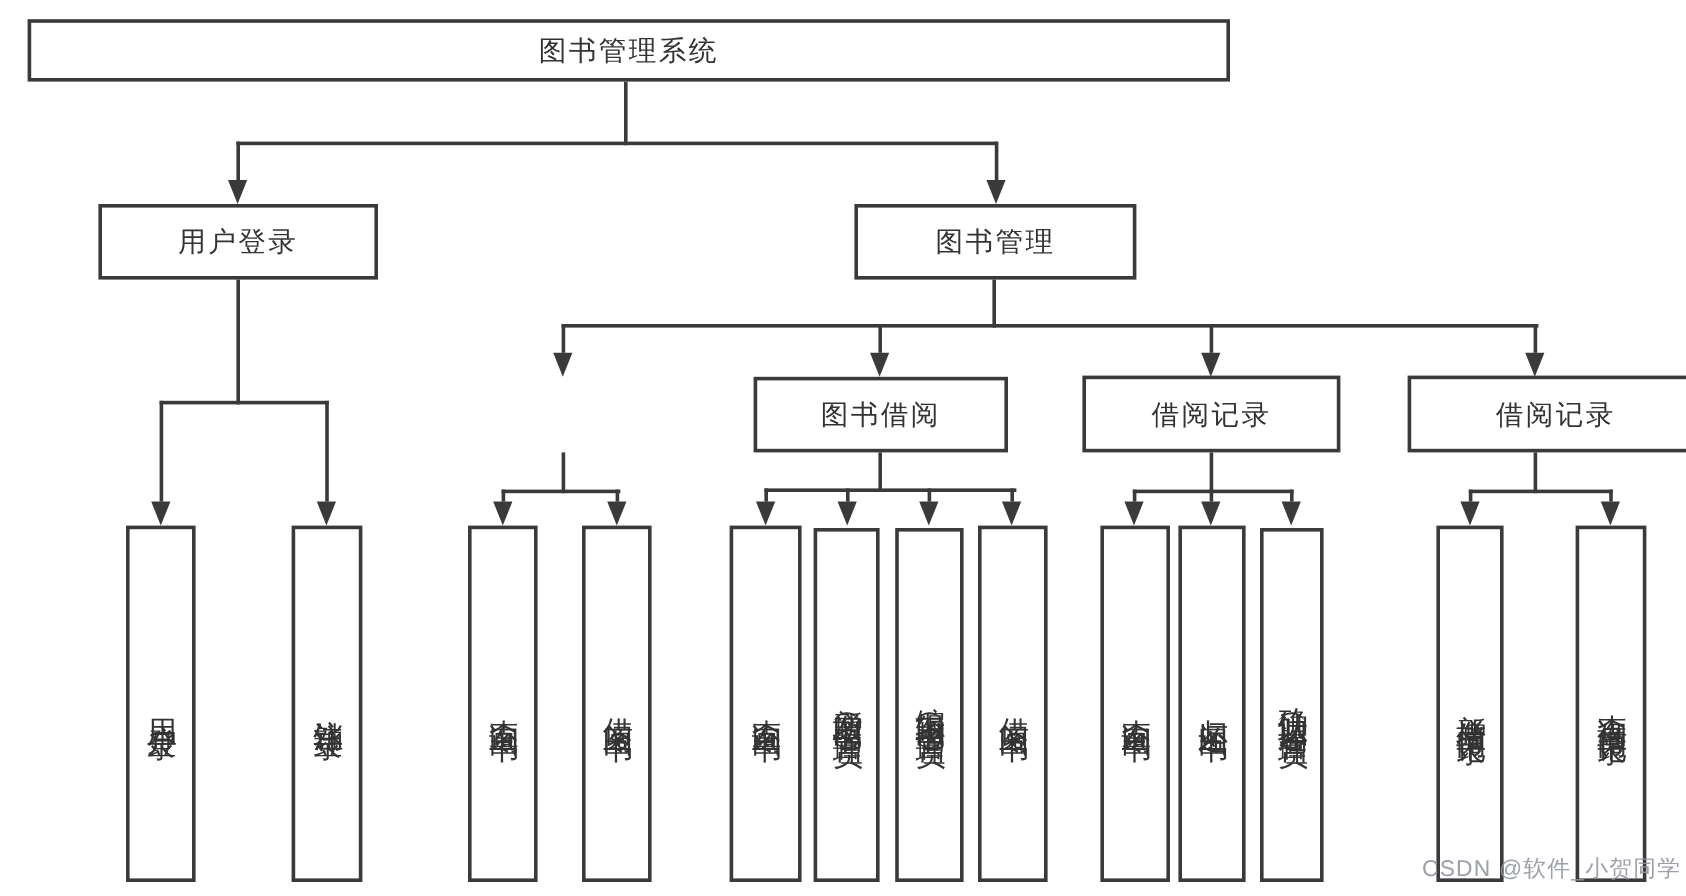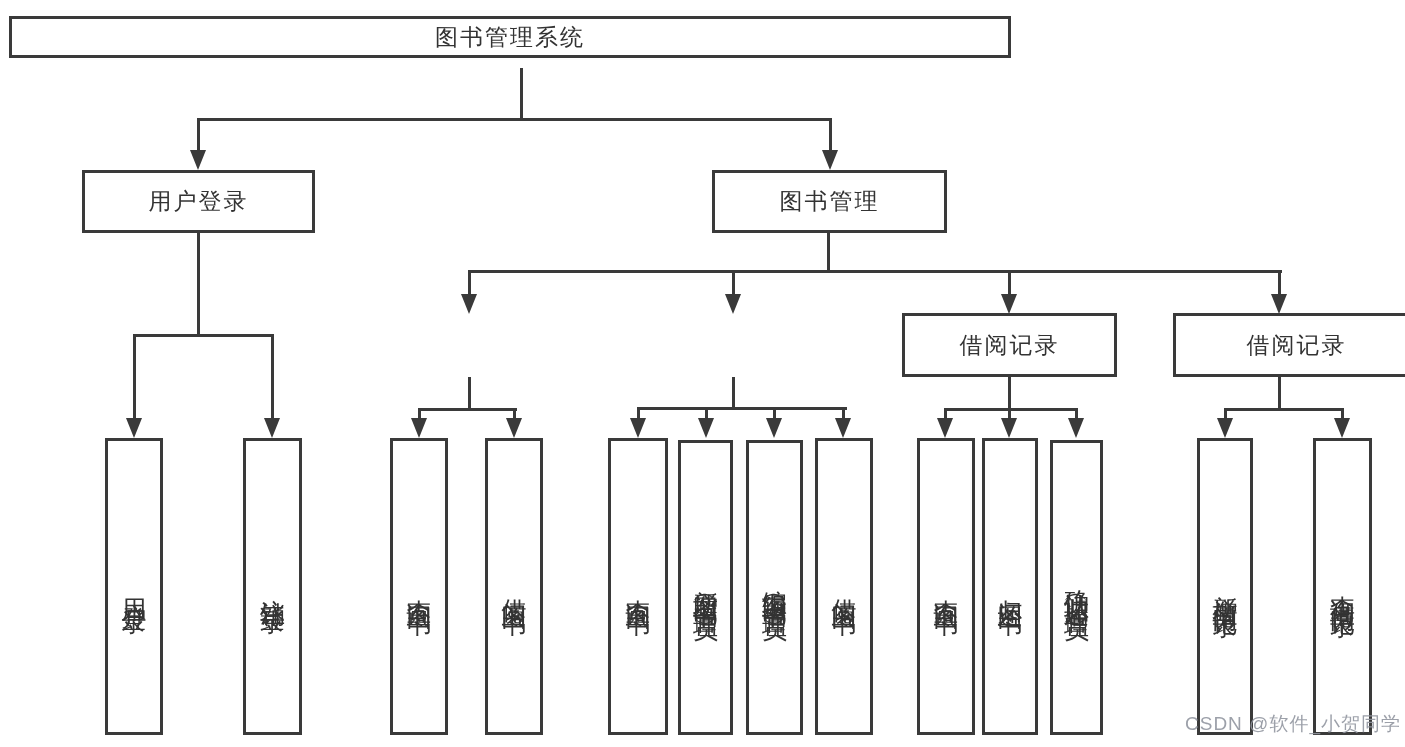--- a/index.html
+++ b/index.html
@@ -51,27 +51,28 @@
     white-space:nowrap;
     z-index:10;
     text-align:right;
   }
 </style>
 </head>
 <body>
 
 <div id="stage">
 
-  <div class="node hnode" style="left:9px;top:16px;width:1002px;height:42px;">图书管理系统</div>
+  <div class="node hnode" style="left:23px;top:16px;width:1002px;height:52px;">图书管理系统</div>
 
   <div class="node hnode" style="left:82px;top:170px;width:233px;height:63px;">用户登录</div>
 
   <div class="node hnode" style="left:712px;top:170px;width:235px;height:63px;">图书管理</div>
 
 
+  <div class="node hnode" style="left:628px;top:314px;width:212px;height:63px;">图书借阅</div>
 
   <div class="node hnode" style="left:902px;top:313px;width:215px;height:64px;">借阅记录</div>
 
   <div class="node hnode" style="left:1173px;top:313px;width:247px;height:64px;">借阅记录</div>
 
   <div class="node vnode" style="left:105px;top:438px;width:58px;height:297px;">用户登录</div>
 
   <div class="node vnode" style="left:243px;top:438px;width:59px;height:297px;">注销登录</div>
 
   <div class="node vnode" style="left:390px;top:438px;width:58px;height:297px;">查询图书</div>

